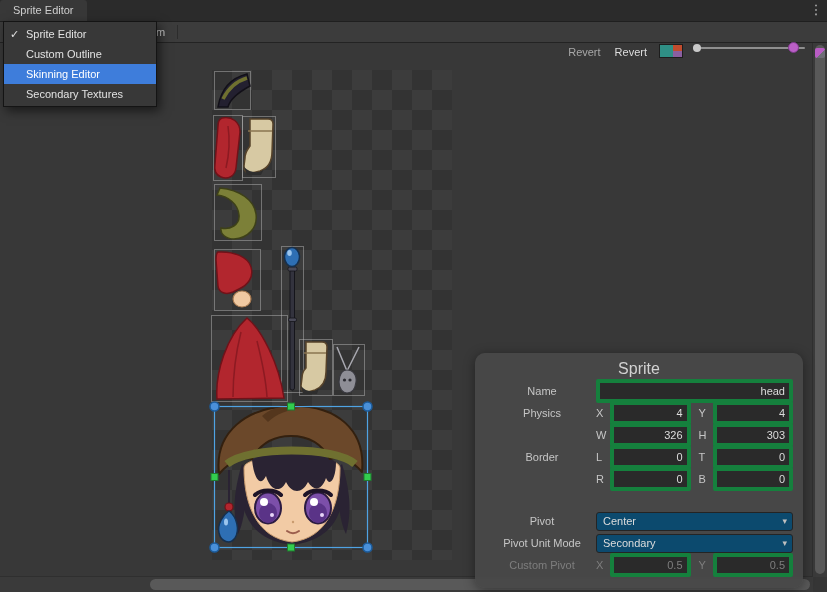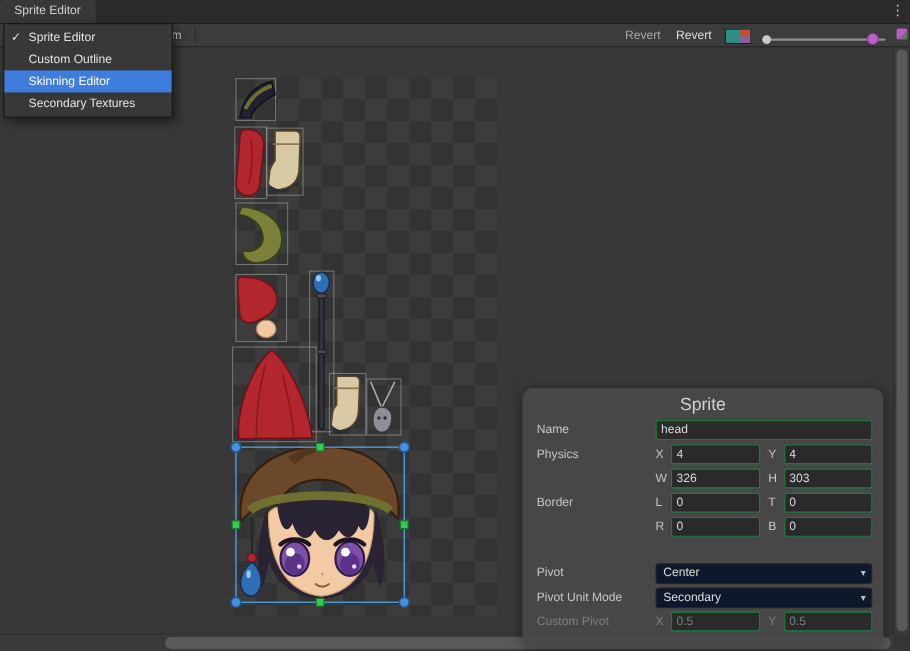--- a/index.html
+++ b/index.html
@@ -9,21 +9,21 @@
     -webkit-font-smoothing:antialiased; user-select:none;
   }
   
   .titlebar { position:absolute; top:0; left:0; right:0; height:21px; background:#2b2b2b; border-bottom:1px solid #1f1f1f; z-index:10; }
   .window-tab { position:absolute; left:0; top:0; height:21px; padding:0 13px; background:#383838; color:#cfcfcf; font-size:11px; line-height:21px; border-radius:3px 3px 0 0; cursor:pointer; }
   .kebab { position:absolute; right:3px; top:0; width:16px; text-align:center; color:#c2c2c2; font-size:13px; line-height:20px; cursor:pointer; }
   
   .toolbar { position:absolute; top:22px; left:0; right:0; height:20px; background:#3c3c3c; border-bottom:1px solid #232323; z-index:10; }
   .partial-btn { position:absolute; left:156px; top:0; height:20px; line-height:20px; color:#cccccc; font-size:11px; cursor:pointer; }
   .tb-sep { position:absolute; left:177px; top:3px; width:1px; height:14px; background:#2c2c2c; }
-  .tb-right { position:absolute; right:2px; top:4px; height:20px; display:flex; align-items:flex-start; gap:10px; }
+  .tb-right { position:absolute; right:2px; top:16px; height:20px; display:flex; align-items:flex-end; gap:10px; }
   .tb-btn { background:none; border:none; padding:0 2px; font-family:inherit; font-size:11px; cursor:pointer; }
   .tb-btn.revert { color:#a8a8a8; }
   .tb-btn.apply { color:#dedede; }
   .swatch { position:relative; width:22px; height:12px; background:#2f8f85; border:1px solid #1d1d1d; cursor:pointer; }
   .swatch::after { content:""; position:absolute; right:0; top:0; width:9px; height:6px; background:#c14c2e; }
   .swatch::before { content:""; position:absolute; right:0; bottom:0; width:9px; height:6px; background:#8a5fa0; }
   .zoom-slider { position:relative; width:112px; height:20px; cursor:pointer; }
   .zoom-track { position:absolute; left:0; right:0; top:9px; height:2px; background:#8f8f8f; border-radius:1px; }
   .zoom-dot { position:absolute; left:0; top:6px; width:8px; height:8px; border-radius:50%; background:#c9c9c9; }
   .zoom-thumb { position:absolute; left:95px; top:4px; width:11px; height:11px; border-radius:50%; background:#ba5fc6; border:1px solid #7e3a8c; box-sizing:border-box; cursor:grab; }
@@ -41,26 +41,26 @@
       linear-gradient(45deg,#3c3c3c 25%,transparent 25%,transparent 75%,#3c3c3c 75%),
       linear-gradient(45deg,#3c3c3c 25%,transparent 25%,transparent 75%,#3c3c3c 75%);
     background-size:40px 40px; background-position:0 0,20px 20px;
   }
   .sprite-overlay { position:absolute; left:0; top:0; width:827px; height:592px; z-index:2; pointer-events:none; }
   
   .sprite-panel { position:absolute; left:475px; top:353px; width:328px; z-index:7; background:rgba(72,72,72,0.97); border-radius:10px; padding:5px 0 12px; box-shadow:0 2px 12px rgba(0,0,0,0.4); box-sizing:border-box; }
   .panel-title { text-align:center; color:#d2d2d2; font-size:16px; height:22px; line-height:22px; }
   .p-row { display:flex; align-items:center; height:22px; padding:0 10px 0 13px; }
   .p-row.gap { margin-top:20px; }
-  .p-label { width:108px; flex:none; color:#c6c6c6; font-size:11px; }
+  .p-label { width:108px; flex:none; color:#c6c6c6; font-size:11px;text-align:center; }
   .p-fields { flex:1; display:flex; align-items:center; gap:8px; min-width:0; }
   .pair { flex:1; display:flex; align-items:center; gap:5px; min-width:0; }
   .axis { color:#c6c6c6; font-size:11px; width:9px; flex:none; }
-  .tfield { flex:1; min-width:0; height:16px; background:#2a2a2a; border:1px solid #15803d; border-radius:2px; color:#dcdcdc; font-size:11px; padding:0 4px; font-family:inherit; box-sizing:content-box; }
-  .dd { flex:1; height:17px; background:#0f172a; border:1px solid #242424; border-radius:3px; display:flex; align-items:center; padding:0 6px; color:#dcdcdc; font-size:11px; cursor:pointer; position:relative; min-width:0; }
+  .tfield { flex:1; min-width:0; height:16px; background:#2a2a2a; border:4px solid #15803d; border-radius:2px; color:#dcdcdc; font-size:11px; padding:0 4px; font-family:inherit; box-sizing:content-box;text-align:right; }
+  .dd { flex:1; height:17px; background:#0c4a6e; border:1px solid #242424; border-radius:3px; display:flex; align-items:center; padding:0 6px; color:#dcdcdc; font-size:11px; cursor:pointer; position:relative; min-width:0; }
   .dd .arrow { position:absolute; right:5px; font-size:9px; color:#c0c0c0; }
   .p-row.disabled .p-label, .p-row.disabled .axis { color:#7e7e7e; }
   .p-row.disabled .tfield { color:#7e7e7e; }
   
   .vscroll { position:absolute; top:42px; right:0; width:14px; bottom:15px; background:#3a3a3a; border-left:1px solid #2f2f2f; z-index:6; }
   .vscroll .thumb { position:absolute; left:2px; right:2px; top:3px; bottom:3px; background:#595959; border-radius:5px; cursor:grab; }
   .hscroll { position:absolute; left:0; right:14px; bottom:0; height:15px; background:#3a3a3a; border-top:1px solid #2f2f2f; z-index:6; }
   .hscroll .thumb { position:absolute; top:2px; bottom:2px; left:150px; right:3px; background:#595959; border-radius:6px; cursor:grab; }
   .scroll-corner { position:absolute; right:0; bottom:0; width:14px; height:15px; background:#353535; z-index:6; }
 </style>

